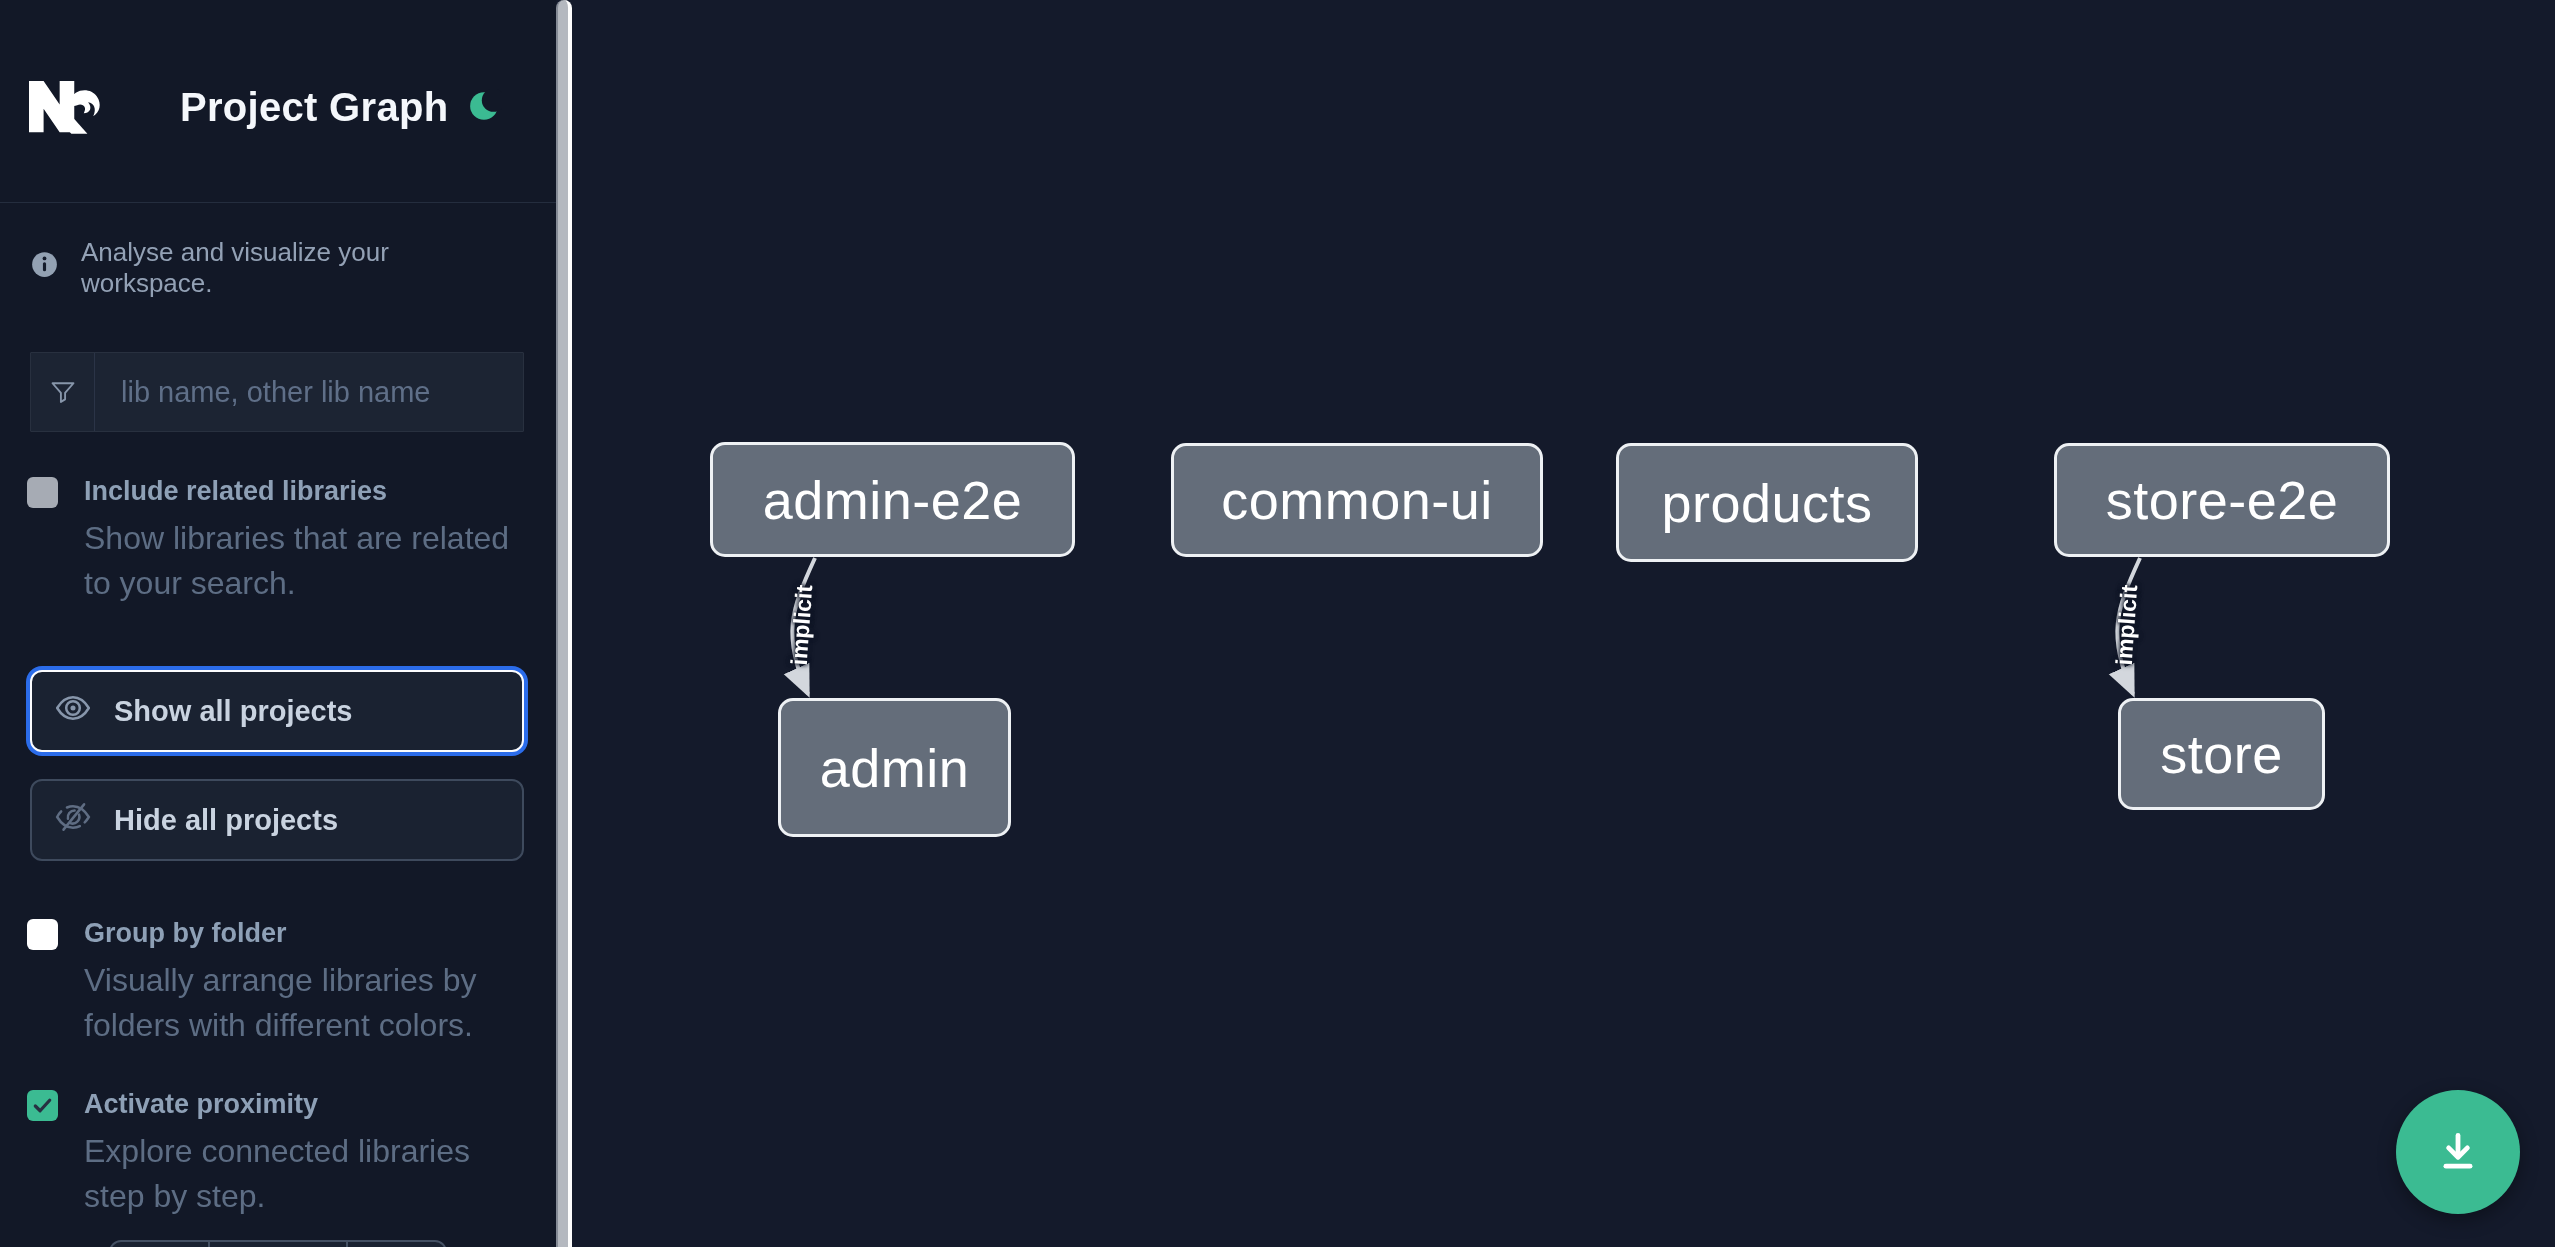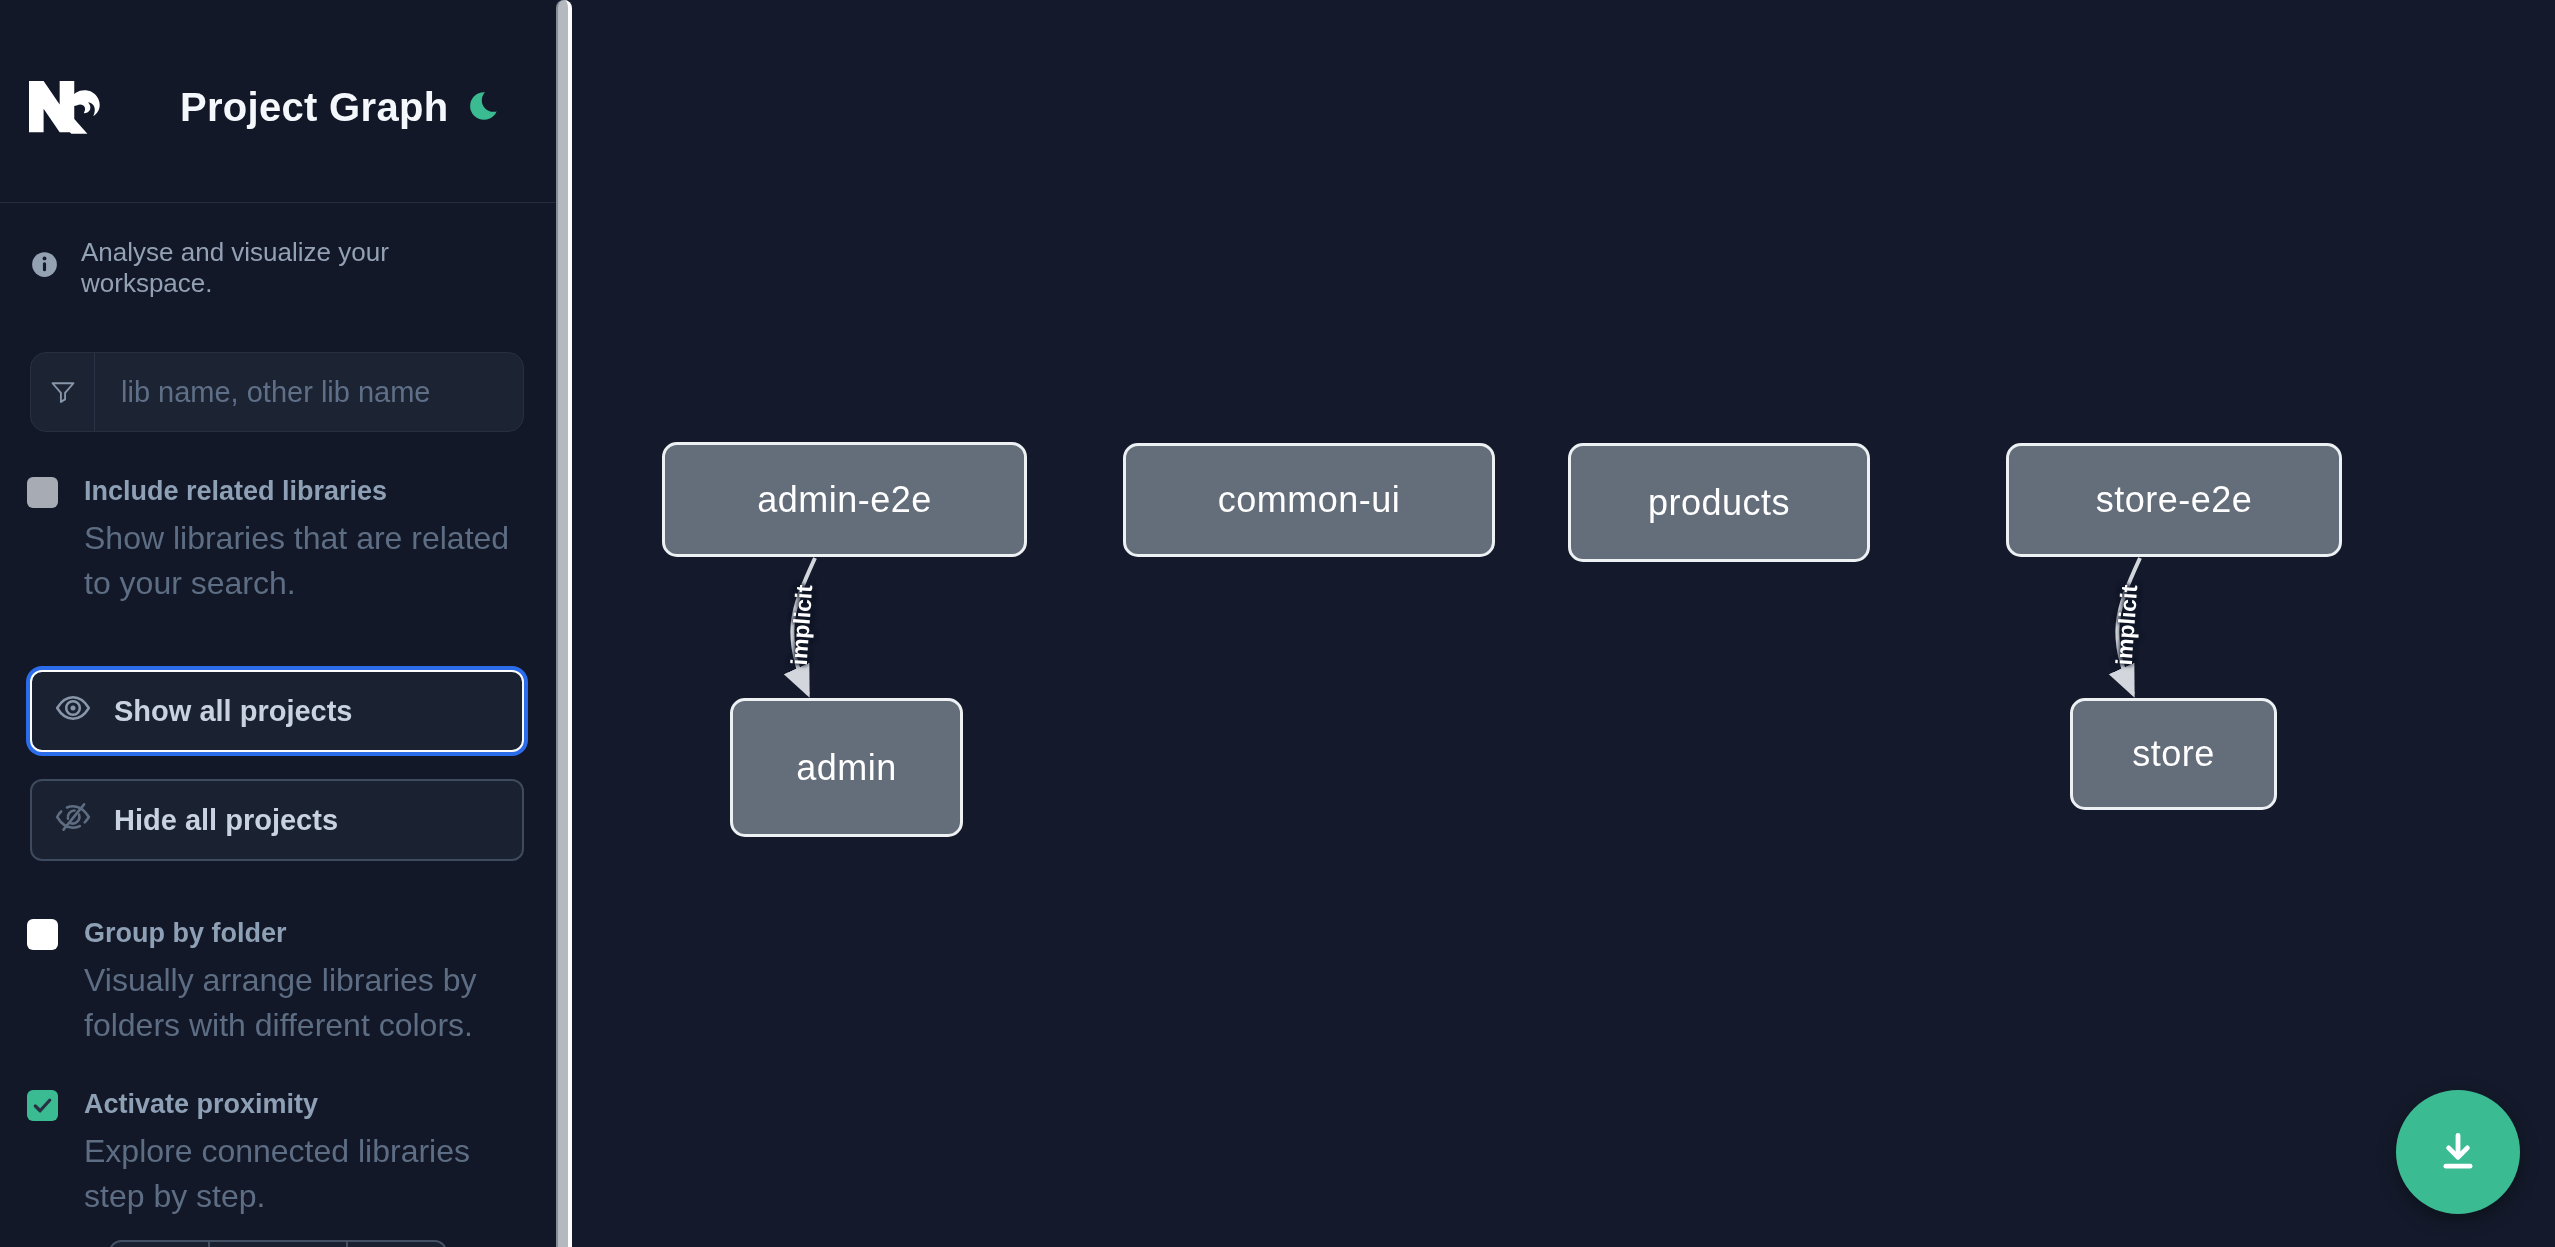--- a/index.html
+++ b/index.html
@@ -42,21 +42,21 @@
     margin-left:auto;background:none;border:none;cursor:pointer;
     width:34px;height:34px;display:flex;align-items:center;justify-content:center;
   }
   .info-row{
     margin:34px 30px 0 31px;
     display:flex;align-items:center;gap:23px;
     font-size:26px;color:#93a1b5;
   }
   .search-box{
     margin:53px 32px 0 30px;height:80px;
-    background:#1c2433;border:1px solid #28303f;border-radius:16px;
+    background:#1c2433;border:1px solid #28303f;border-radius:1px;
     display:flex;align-items:stretch;overflow:hidden;
   }
   .search-icon-cell{
     width:64px;flex:none;display:flex;align-items:center;justify-content:center;
     border-right:1px solid #2b3447;
   }
   .search-box input{
     flex:1;background:transparent;border:none;outline:none;
     font-family:"Liberation Sans",sans-serif;
     font-size:29px;color:#cbd5e1;padding:0 20px 0 26px;
@@ -127,23 +127,23 @@
   }
 
   
   .canvas{flex:1;position:relative;background:var(--canvas-bg);}
   .edges-layer{position:absolute;left:0;top:0;pointer-events:none;}
   .graph-node{
     position:absolute;
     background:var(--node-fill);
     border:3px solid var(--node-border);
     border-radius:15px;
-    color:#ffffff;font-size:36px;letter-spacing:.5px;
+    color:#ffffff;font-size:54px;letter-spacing:.5px;
     display:flex;align-items:center;justify-content:center;
-    cursor:pointer;white-space:nowrap;
+    cursor:pointer;white-space:nowrap;margin-left:48px;
   }
   .edge-label{
     position:absolute;white-space:nowrap;
     font-size:23px;font-weight:700;color:#ffffff;
     text-shadow:0 0 4px rgba(18,24,40,.95),0 0 4px rgba(18,24,40,.95),0 0 6px rgba(18,24,40,.9);
     transform:translate(-50%,-50%) rotate(-86deg);
     pointer-events:none;
   }
   .fab{
     position:absolute;right:35px;bottom:33px;

